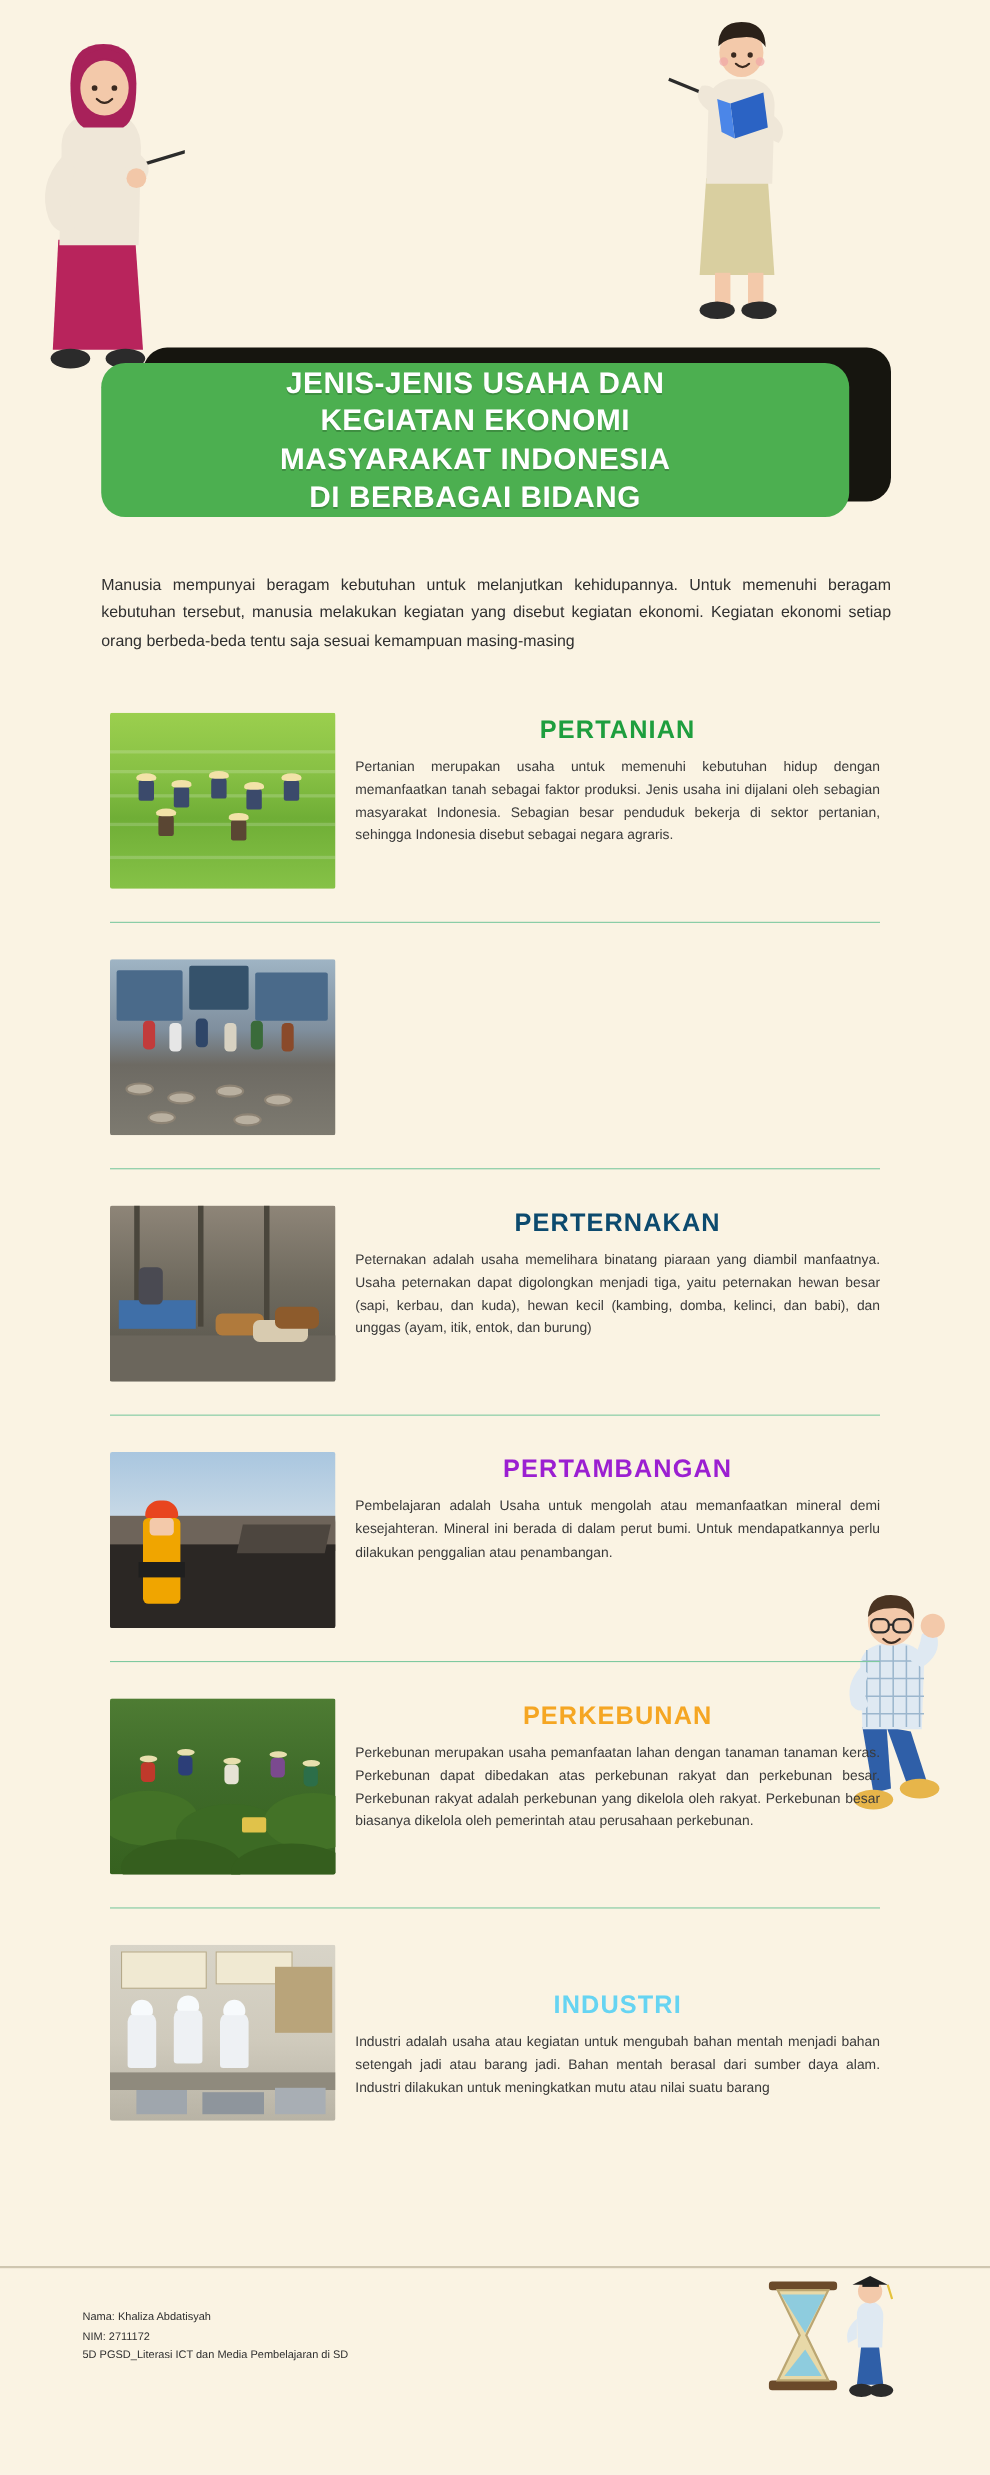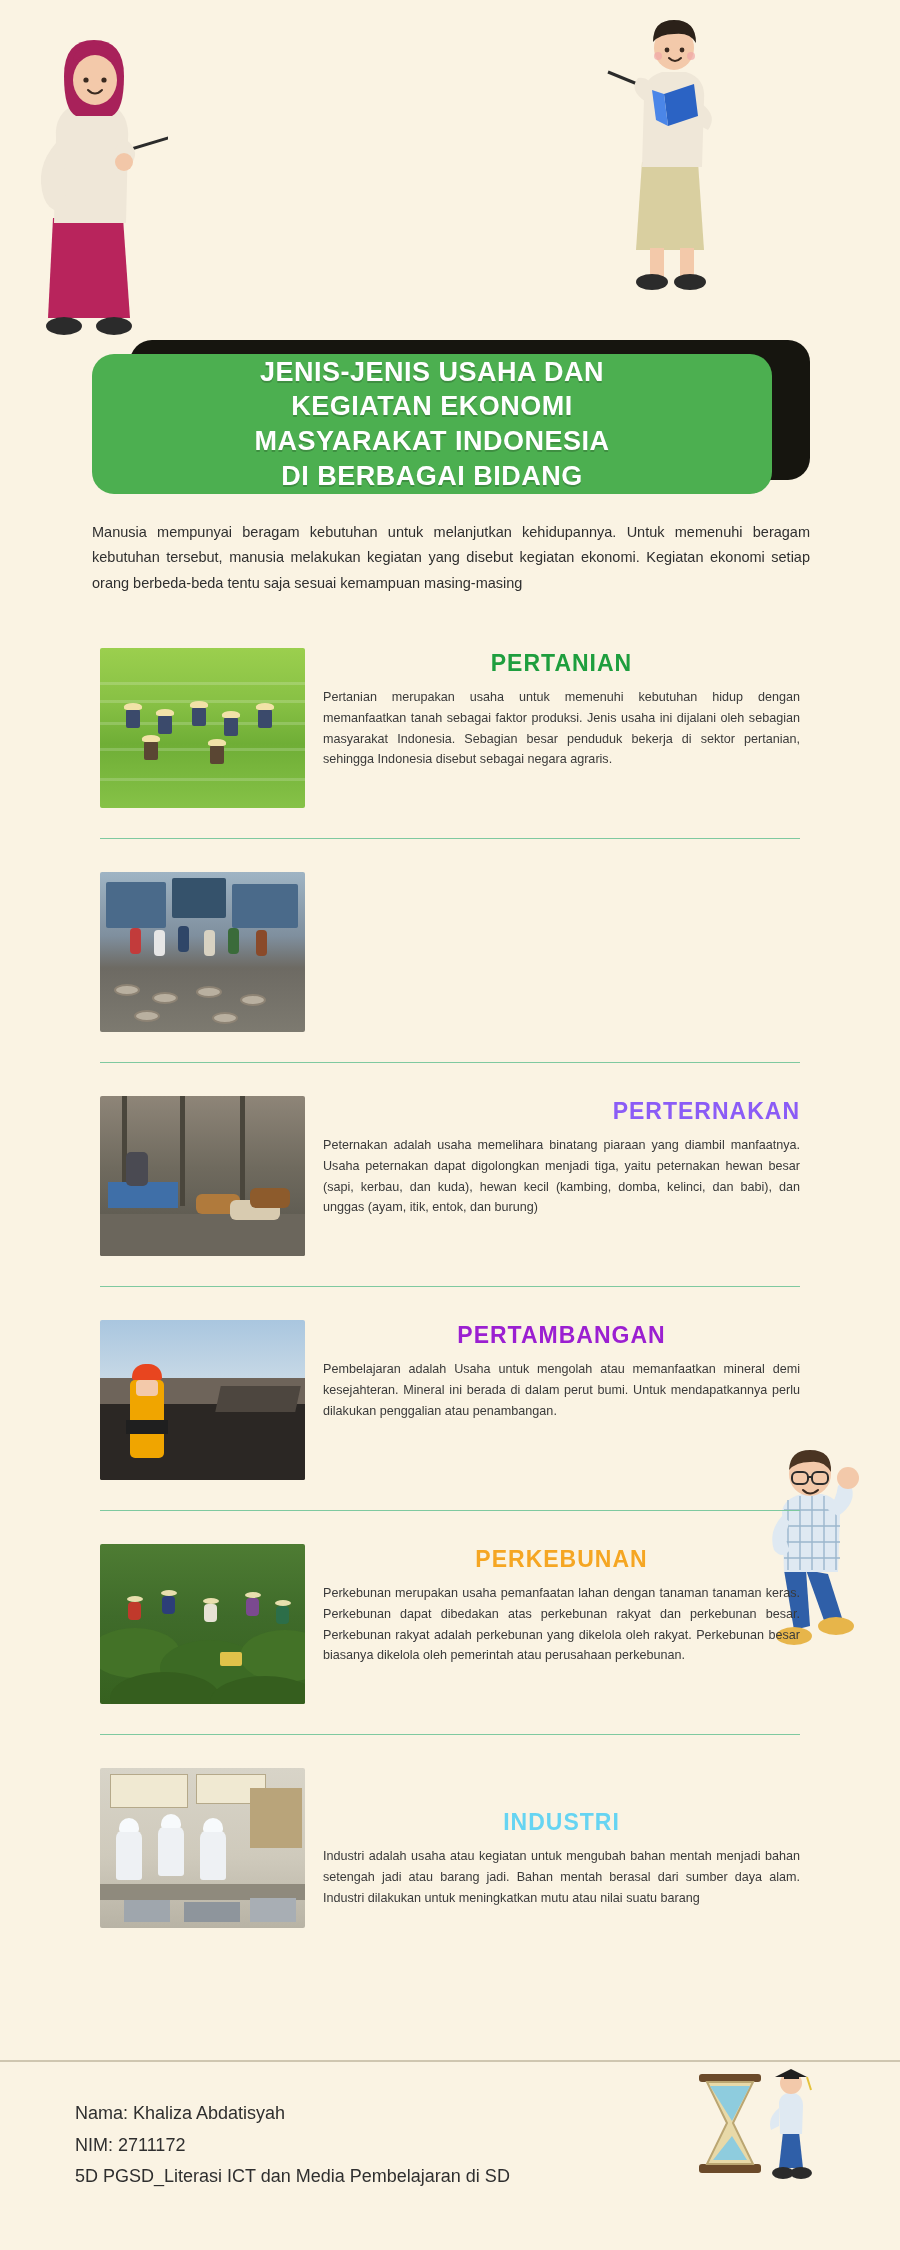--- a/index.html
+++ b/index.html
@@ -18,21 +18,21 @@
   
   #person-left { left: 18px; top: 18px; width: 150px; height: 330px; }
   #person-right { right: 160px; top: 12px; width: 150px; height: 300px; }
   #person-waving { right: 30px; top: 1450px; width: 130px; height: 210px; }
   #person-hourglass { right: 55px; top: 2060px; width: 170px; height: 130px; }
 
   
   .banner-wrap {
     position: absolute;
     left: 92px;
-    top: 340px;
+    top: 316px;
     width: 718px;
     height: 156px;
   }
   .banner-shadow {
     position: absolute;
     left: 38px; top: 0;
     width: 680px; height: 140px;
     background: #16150f;
     border-radius: 22px;
   }
@@ -111,21 +111,21 @@
   .footer-line {
     position: absolute;
     left: 0; top: 2060px;
     width: 900px; height: 2px;
     background: #cfc6b0;
   }
   .footer {
     position: absolute;
     left: 75px;
     top: 2098px;
-    font-size: 18px;
+    font-size: 10px;
     line-height: 1.75;
     color: #2f2f2f;
   }
 
   
   .ph { position: absolute; inset: 0; }
 
   
   .ph-farm { background: linear-gradient(180deg,#9bcf4e 0%,#87c044 35%,#6fae36 60%,#86c247 100%); }
   .ph-farm .row { position: absolute; left: 0; width: 100%; height: 3px; background: rgba(255,255,255,0.18); }
@@ -342,21 +342,21 @@
       <div class="post" style="left:140px;top:0;height:110px;"></div>
       <div class="floor"></div>
       <div class="cow" style="left:96px;top:98px;width:44px;background:#b07a3c;"></div>
       <div class="cow" style="left:130px;top:104px;width:50px;background:#d8cbb0;"></div>
       <div class="cow" style="left:150px;top:92px;width:40px;background:#8d5b2c;"></div>
       <div style="position:absolute;left:8px;top:86px;width:70px;height:26px;background:#3f6fa8;"></div>
       <div style="position:absolute;left:26px;top:56px;width:22px;height:34px;background:#4a4a52;border-radius:5px;"></div>
     </div>
   </div>
   <div class="sec-body">
-    <div class="sec-title" style="color:#8b5cf6;text-align:right;">PERTERNAKAN</div>
+    <div class="sec-title" style="color:#0c4a6e;">PERTERNAKAN</div>
     <div class="sec-text">Peternakan adalah usaha memelihara binatang piaraan yang diambil manfaatnya. Usaha peternakan dapat digolongkan menjadi tiga, yaitu peternakan hewan besar (sapi, kerbau, dan kuda), hewan kecil (kambing, domba, kelinci, dan babi), dan unggas (ayam, itik, entok, dan burung)</div>
   </div>
 </div>
 <div class="divider" style="top:1286px;"></div>
 
 <div class="section" style="top:1320px;">
   <div class="sec-img">
     <div class="ph ph-mine">
       <div style="position:absolute;left:0;top:58px;width:100%;height:32px;background:#6e645a;"></div>
       <div style="position:absolute;left:0;top:84px;width:100%;height:76px;background:#2b2724;"></div>

